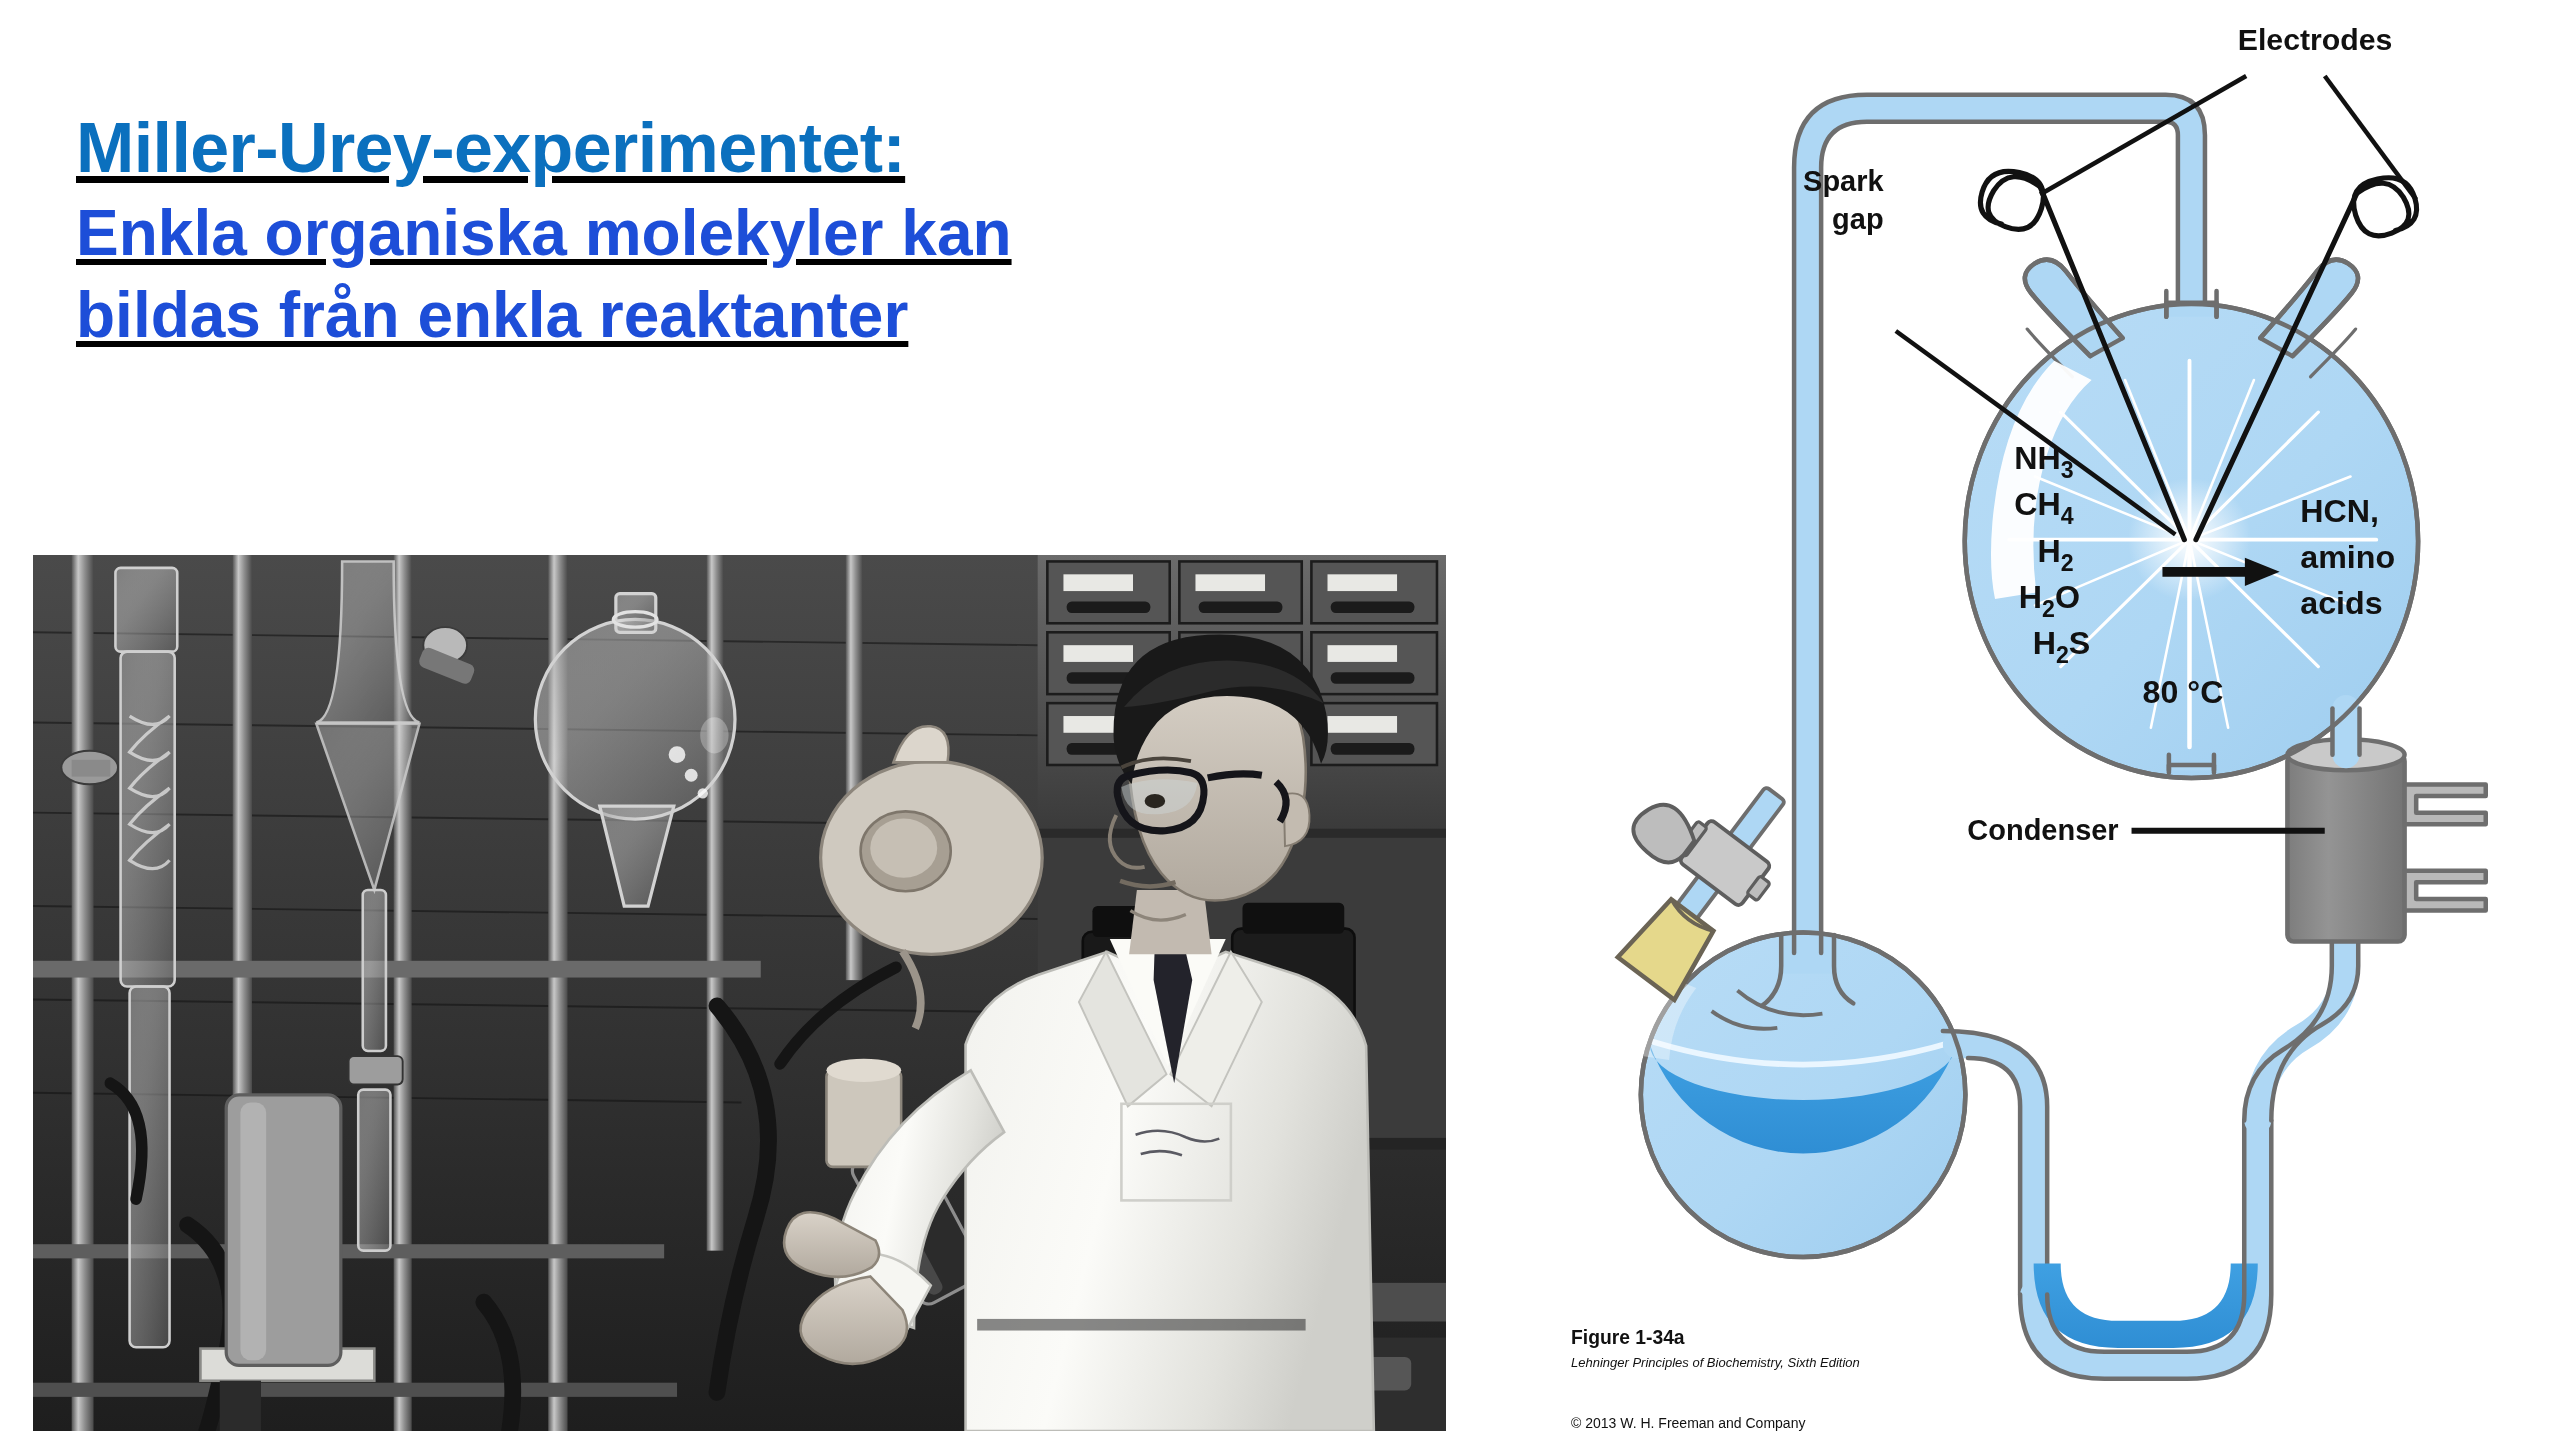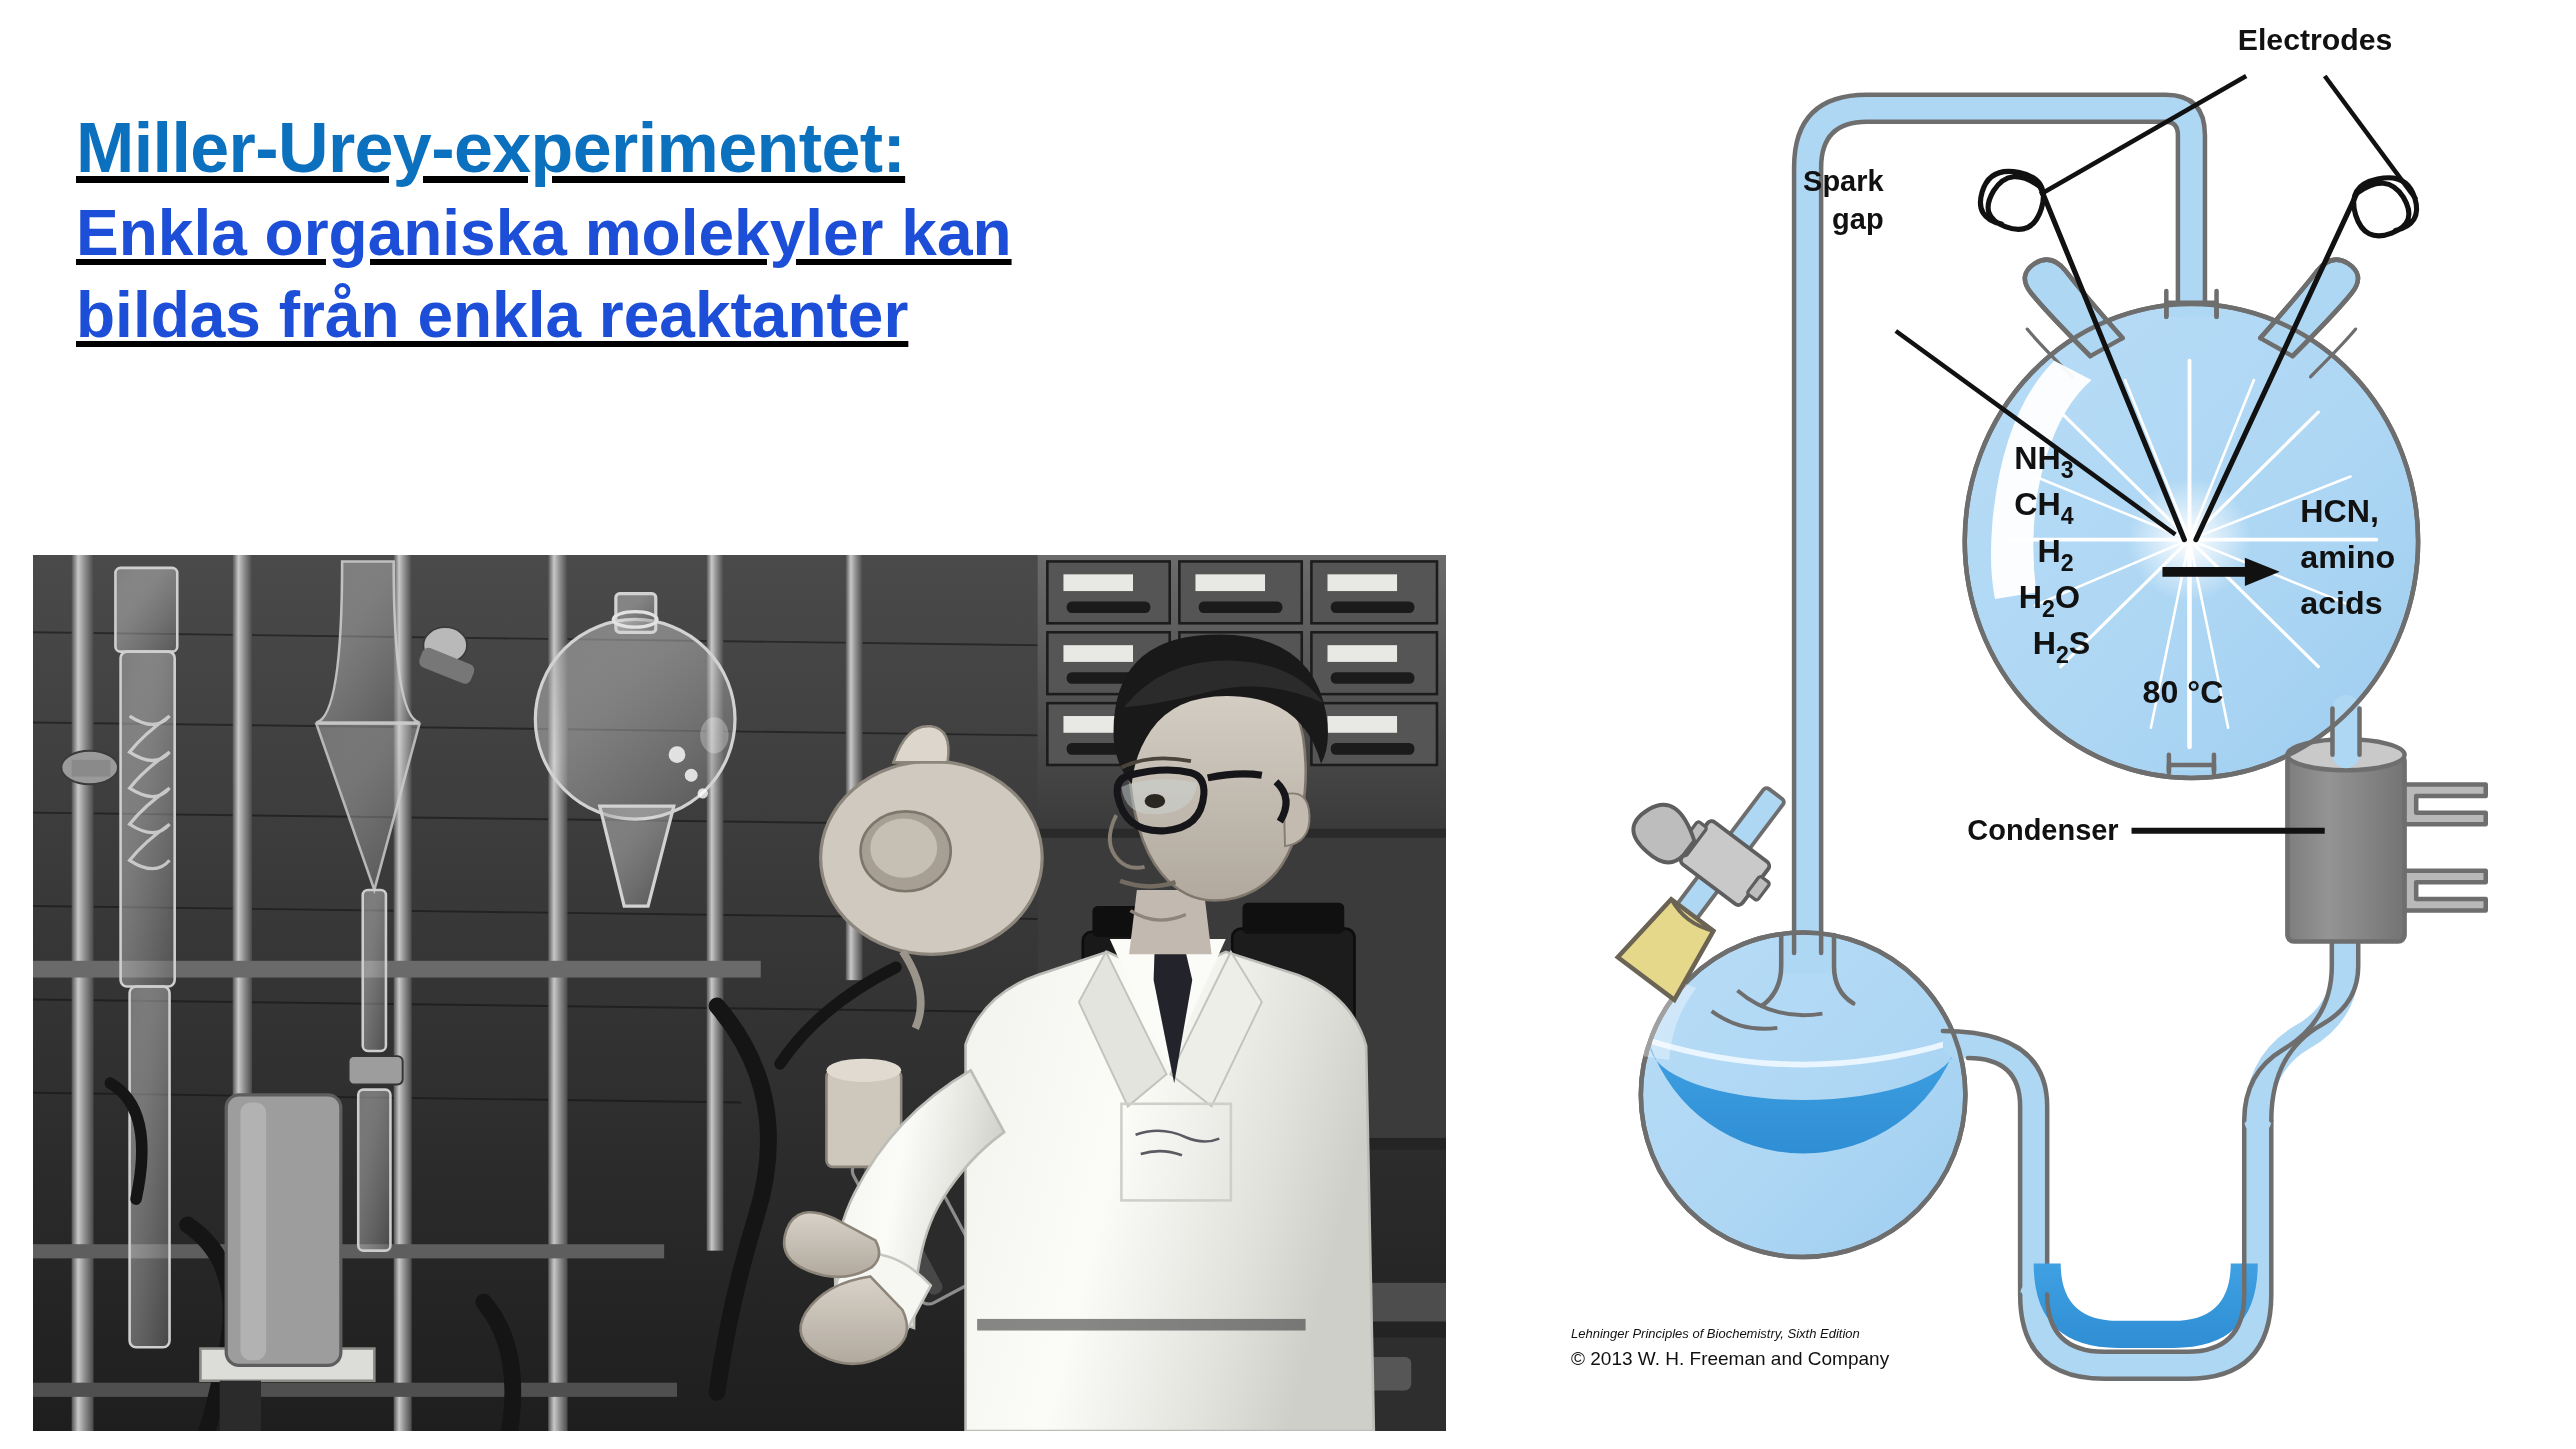--- a/index.html
+++ b/index.html
@@ -20,21 +20,21 @@
   #photo-frame svg{display:block;width:100%;height:100%;}
 
   
   #diagram{position:absolute;left:1481px;top:0px;width:1095px;height:1449px;text-align:center;}
   #diagram svg{display:block;width:100%;height:100%;}
 
   
   #caption{position:absolute;left:1571px;top:1324px;width:773px;color:#111;}
   #cap-fig{font-size:19.3px;font-weight:bold;line-height:1.5;}
   #cap-book{font-size:13px;font-style:italic;line-height:1.55;}
-  #cap-copy{font-size:19px;line-height:1.55;}
+  #cap-copy{font-size:14px;line-height:1.55;margin-top:40px;}
 </style>
 </head>
 <body>
 
 <div id="title-block">
   <div id="title-main">Miller-Urey-experimentet:</div>
   <div id="title-sub">
     <div>Enkla organiska molekyler kan</div>
     <div>bildas från enkla reaktanter</div>
   </div>
@@ -444,16 +444,17 @@
     <text x="1272" y="810">HCN,</text>
     <text x="1272" y="882">amino</text>
     <text x="1272" y="954">acids</text>
   </g>
 
   <text x="1090" y="1092" text-anchor="middle" font-family="Liberation Sans, sans-serif" font-size="50" font-weight="bold" fill="#111">80 °C</text>
 </svg>
 </div>
 
 <div id="caption">
+  <div id="cap-fig">Figure 1-34a</div>
   <div id="cap-book">Lehninger Principles of Biochemistry, Sixth Edition</div>
   <div id="cap-copy">© 2013 W. H. Freeman and Company</div>
 </div>
 
 
 </body></html>

